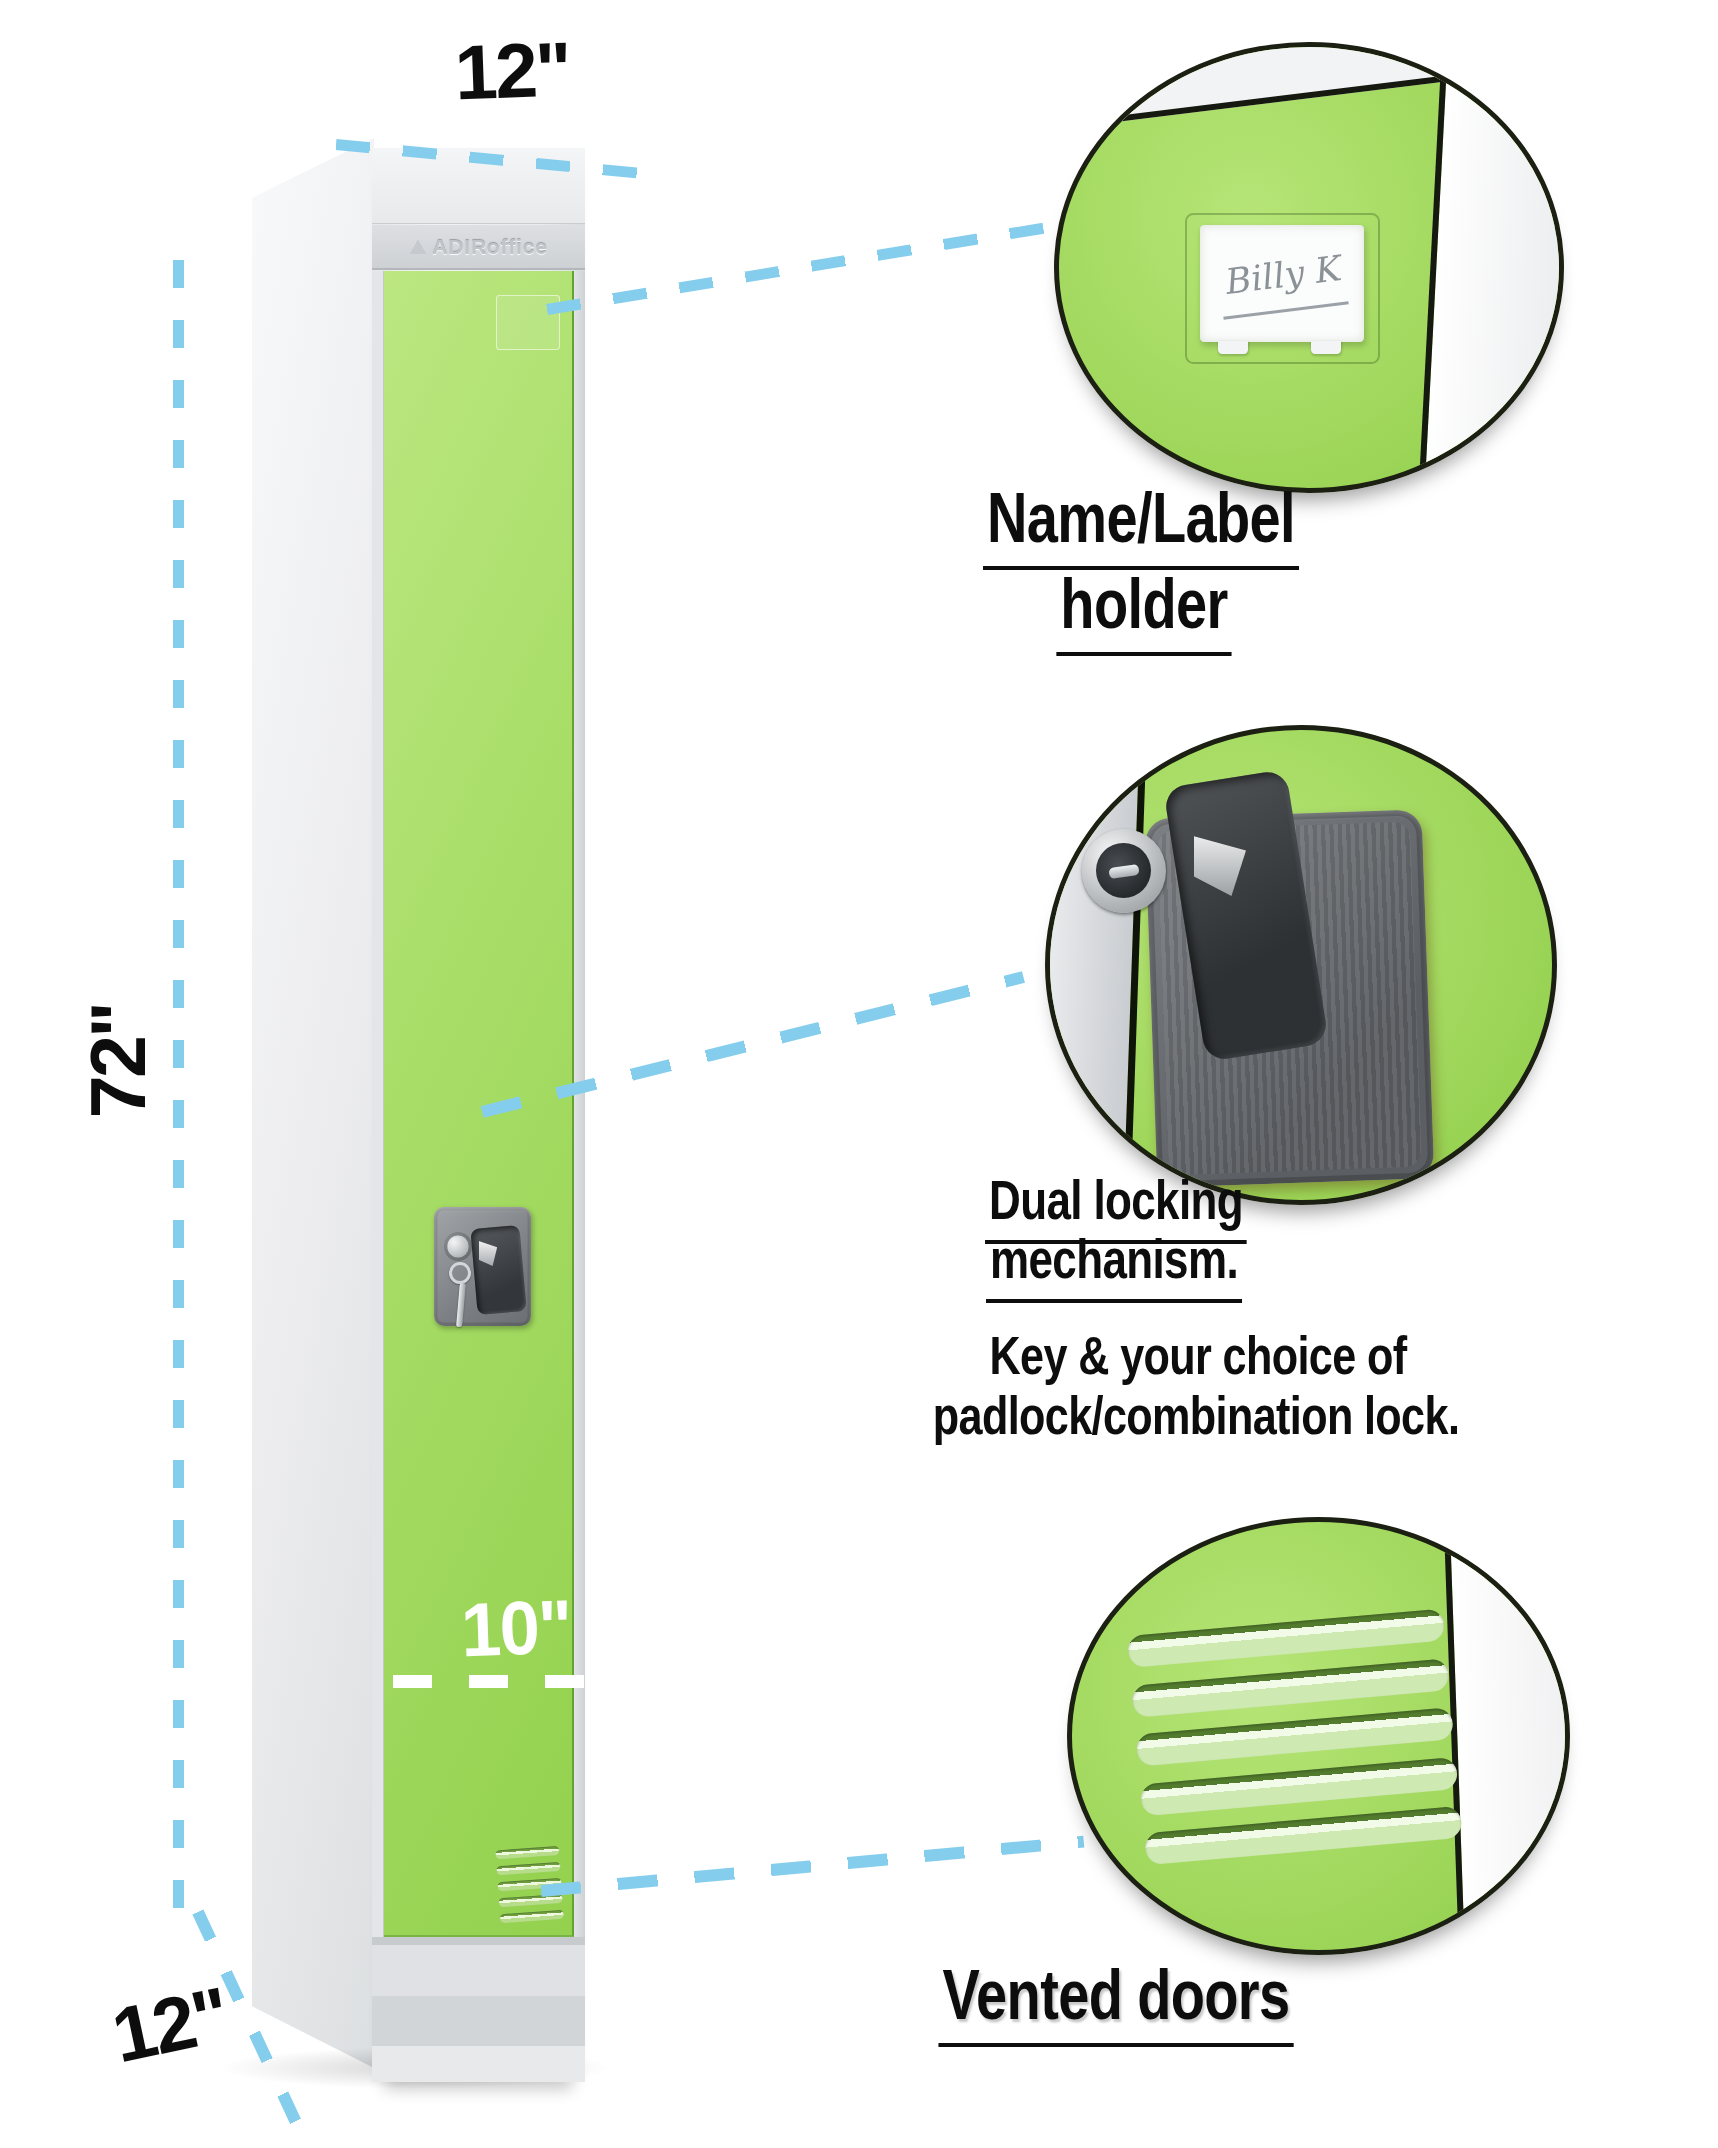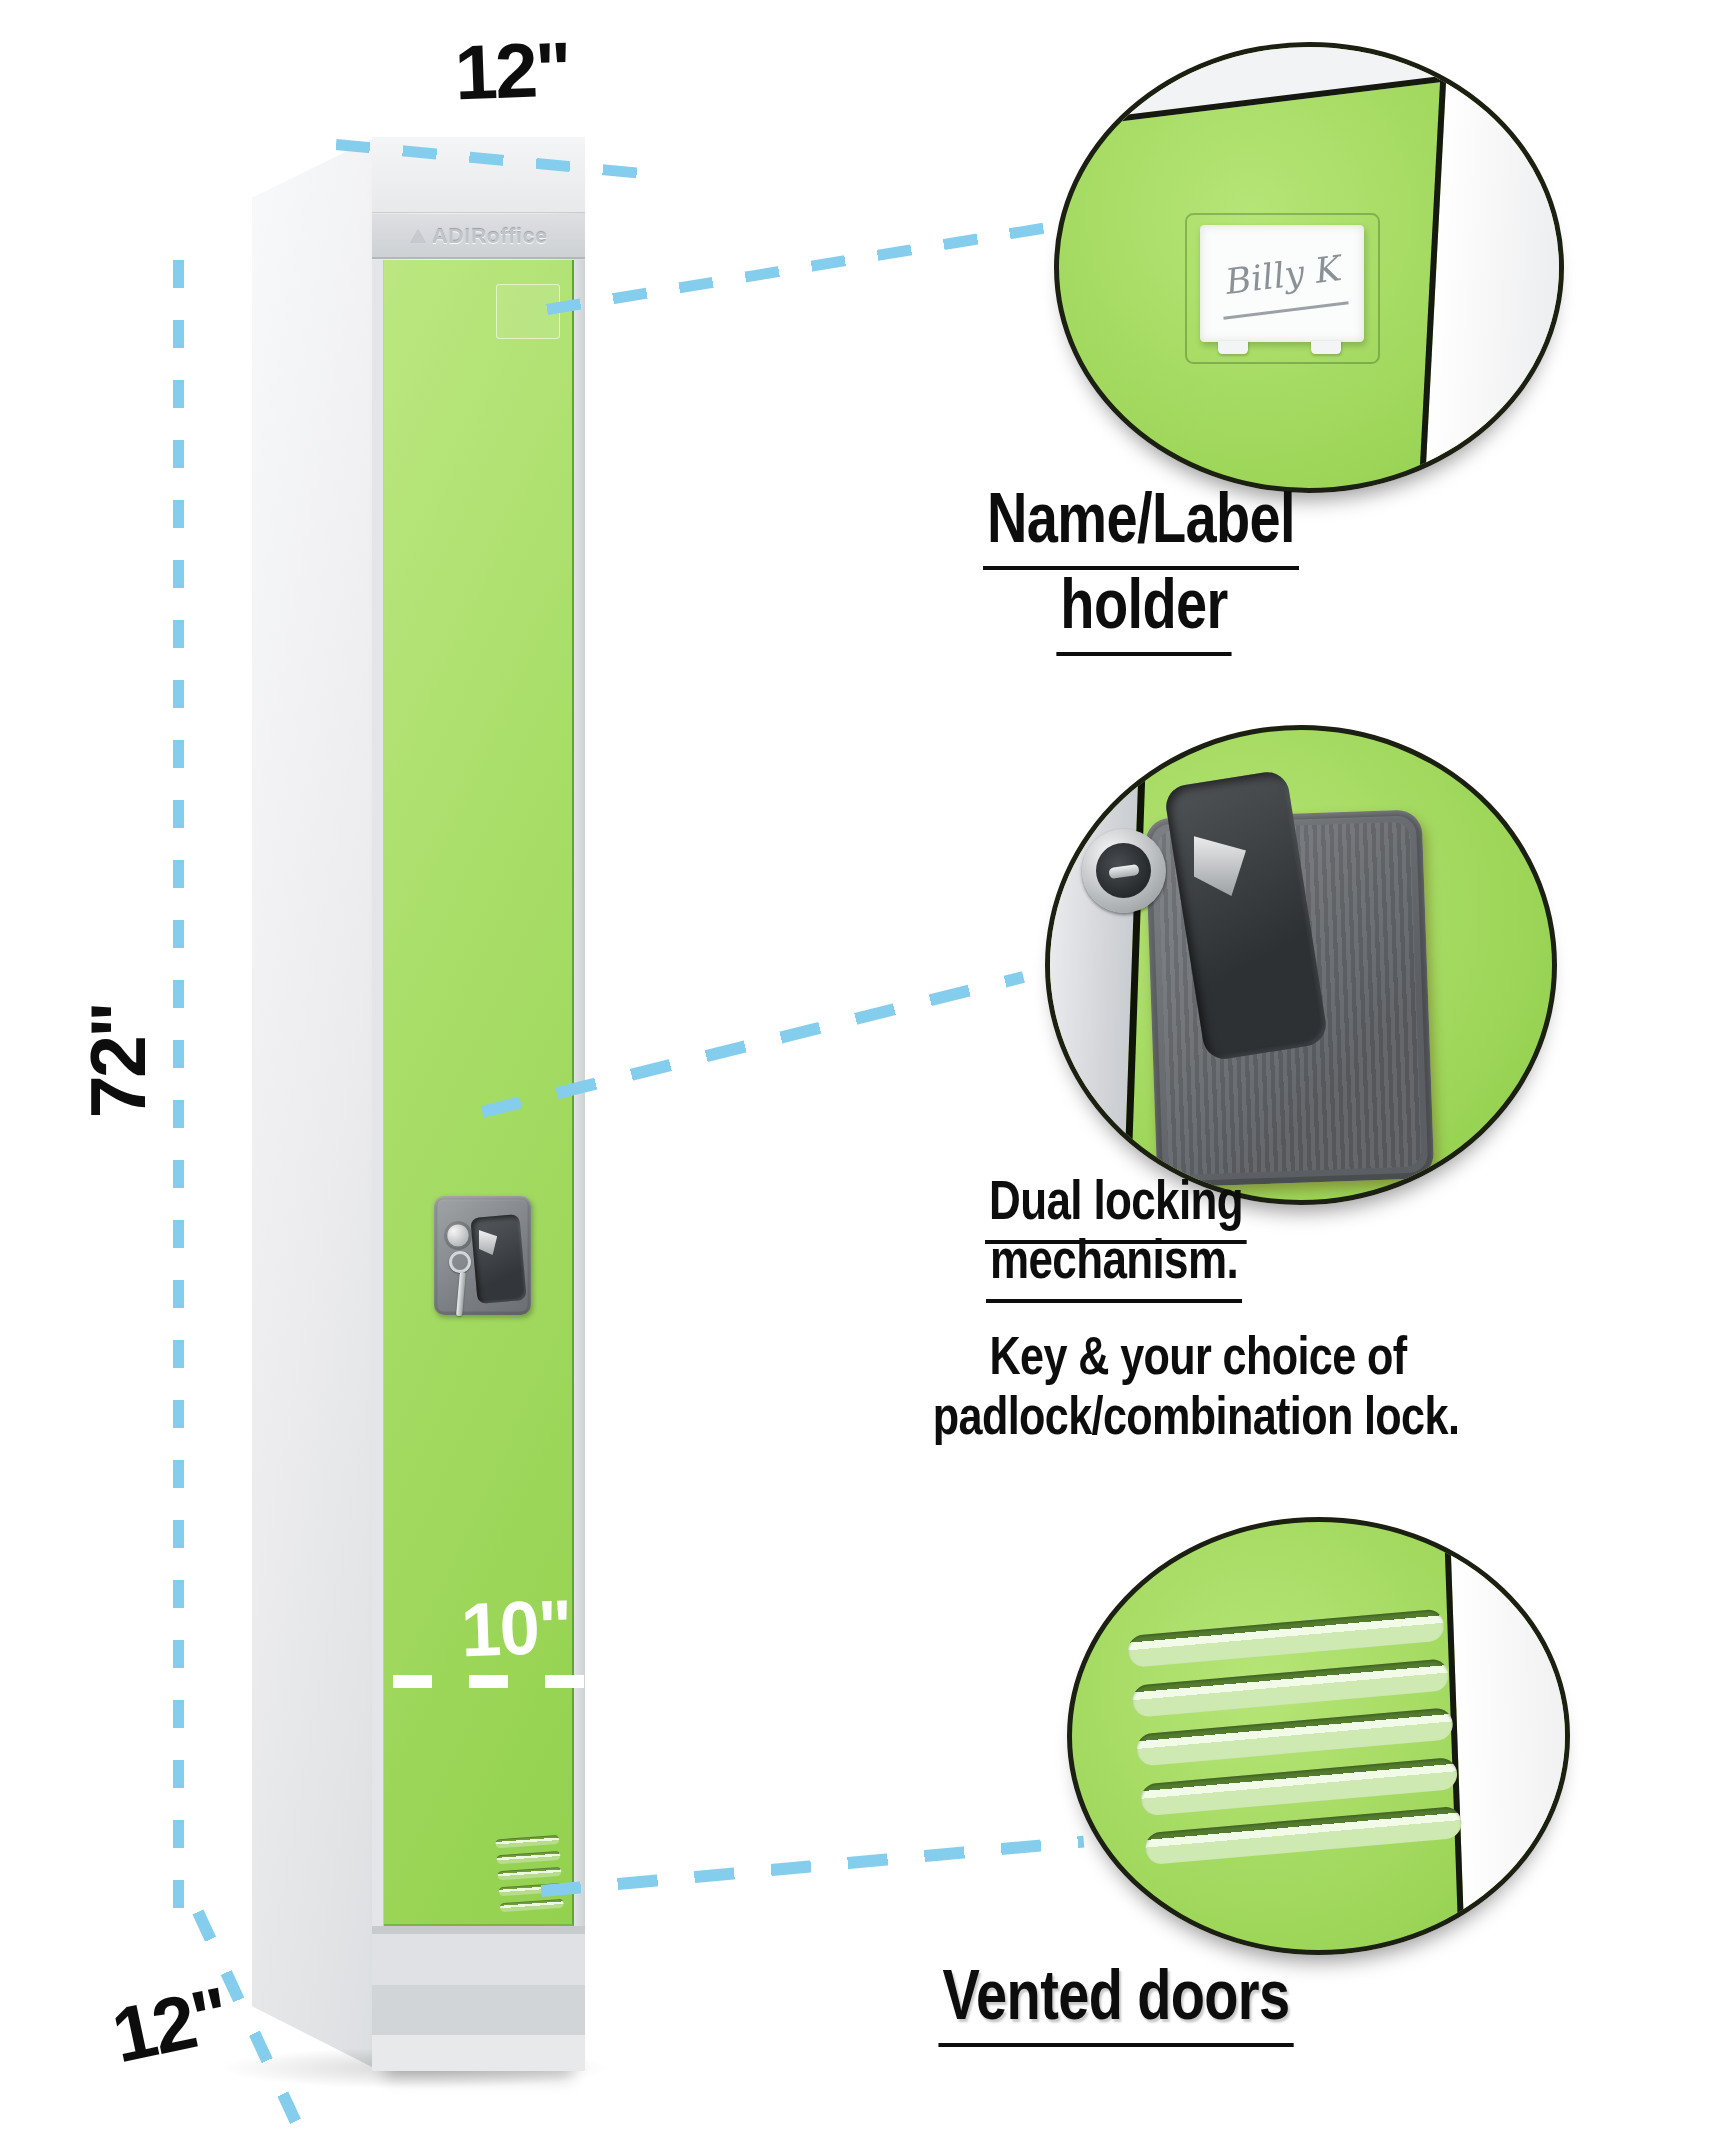--- a/index.html
+++ b/index.html
@@ -13,21 +13,21 @@
   }
   *{margin:0;padding:0;box-sizing:border-box;}
   html,body{background:#ffffff;}
   body{width:1718px;height:2148px;font-family:"Liberation Sans",sans-serif;position:relative;overflow:hidden;}
   #canvas{position:absolute;inset:0;background:#ffffff;}
 
   
   .side-panel{position:absolute;left:252px;top:138px;width:122px;height:1930px;
     background:linear-gradient(100deg,#f8f9fa 0%,#ececee 55%,#dcdfe1 100%);
     clip-path:polygon(100% 0%, 0% 3.1%, 0% 96.8%, 100% 100%);}
-  .front-face{position:absolute;left:372px;top:137px;width:213px;height:1934px;
+  .front-face{position:absolute;left:372px;top:148px;width:213px;height:1934px;
     background:linear-gradient(90deg,#e6e8ea 0%,#f0f1f3 30%,#e9ebed 80%,#d9dcdf 100%);
     box-shadow:0 18.5px 15px -11.7px rgba(0,0,0,.22);}
   .top-lip{position:absolute;left:0;top:0;width:100%;height:76px;
     background:linear-gradient(180deg,#f4f5f6,#e7e9eb);border-bottom:1.7px solid #c9ccd0;}
   .brand-band{position:absolute;left:0;top:77px;width:100%;height:45px;
     background:linear-gradient(180deg,#dddfe2,#ced1d4);border-bottom:2.5px solid #b3b6ba;
     display:flex;align-items:center;justify-content:center;gap:5px;}
   .brand-text{font-size:21px;font-weight:bold;color:#c1c5c9;letter-spacing:0.8px;
     text-shadow:0 0.8px 0.8px #fafbfb,0 -0.8px 0.8px #9aa0a5;}
   .brand-tri{width:0;height:0;border-left:9.2px solid transparent;border-right:9.2px solid transparent;

